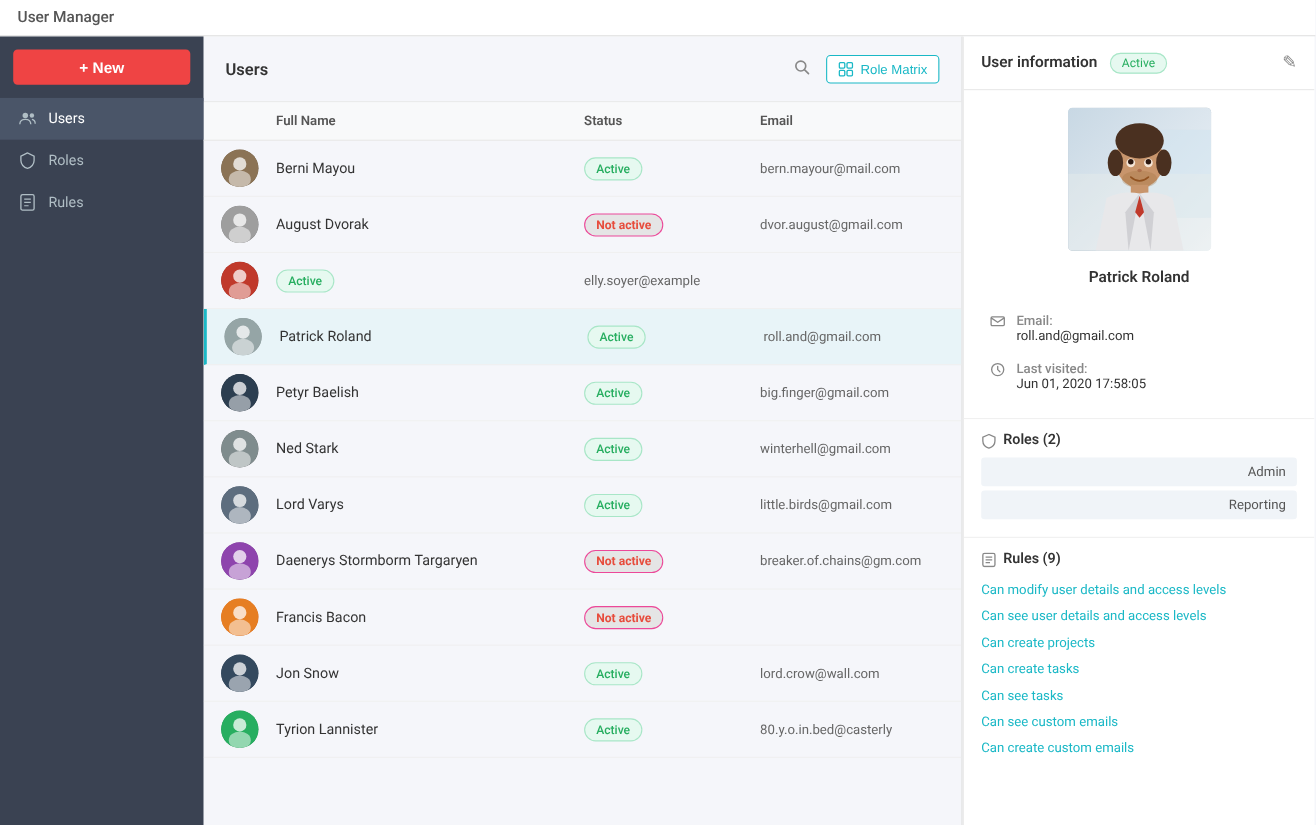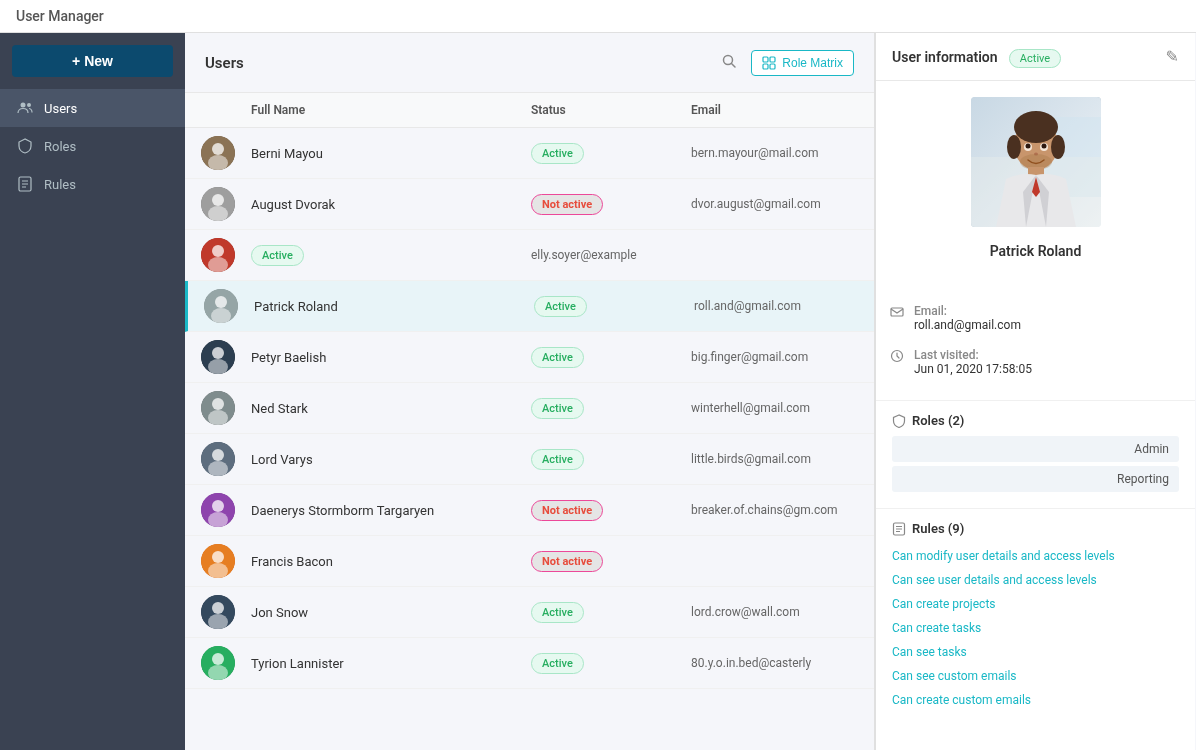--- a/index.html
+++ b/index.html
@@ -6,21 +6,21 @@
     body { font-family: -apple-system, BlinkMacSystemFont, 'Segoe UI', Roboto, sans-serif; font-size: 13px; background: #f5f6fa; color: #333; }
 
     .app-container { display: flex; flex-direction: column; height: 750px; width: 1196px; }
 
     .app-header { background: #fff; padding: 8px 16px; border-bottom: 1px solid #e0e0e0; font-size: 14px; color: #555; font-weight: 500; }
 
     .app-body { display: flex; flex: 1; overflow: hidden; }
 
     
     .sidebar { width: 185px; background: #3a4252; display: flex; flex-direction: column; }
-    .sidebar-new-btn { margin: 12px; background: #0c4a6e; color: #fff; border: none; border-radius: 4px; padding: 8px 0; font-size: 14px; font-weight: 600; cursor: pointer; display: flex; align-items: center; justify-content: center; gap: 6px; }
+    .sidebar-new-btn { margin: 12px; background: #ef4444; color: #fff; border: none; border-radius: 4px; padding: 8px 0; font-size: 14px; font-weight: 600; cursor: pointer; display: flex; align-items: center; justify-content: center; gap: 6px; }
     .sidebar-nav { display: flex; flex-direction: column; }
     .sidebar-item { display: flex; align-items: center; gap: 10px; padding: 10px 16px; color: #b0bec5; cursor: pointer; font-size: 13px; }
     .sidebar-item.active { background: #4a5568; color: #fff; }
     .sidebar-icon { width: 18px; height: 18px; display: flex; align-items: center; justify-content: center; }
 
     
     .users-panel { flex: 1; display: flex; flex-direction: column; overflow: hidden; border-right: 1px solid #e0e0e0; max-width: 690px; }
     .users-header { display: flex; align-items: center; justify-content: space-between; padding: 16px 20px; border-bottom: 1px solid #e8e8e8; }
     .users-title { font-size: 15px; font-weight: 600; color: #333; }
     .users-actions { display: flex; align-items: center; gap: 10px; }
@@ -46,21 +46,21 @@
     .panel-header { display: flex; align-items: center; justify-content: space-between; padding: 14px 16px; border-bottom: 1px solid #e8e8e8; }
     .panel-title { font-size: 14px; font-weight: 600; color: #333; }
     .active-badge { background: #e6f9f0; color: #27ae60; border: 1px solid #a8e6c7; padding: 2px 10px; border-radius: 12px; font-size: 11px; margin-left: 8px; }
     .edit-icon { color: #888; cursor: pointer; background: none; border: none; font-size: 16px; }
     .user-photo-placeholder { width: 130px; height: 130px; background: linear-gradient(135deg, #c8d6e0 0%, #a8b8c4 50%, #e8f0f4 100%); display: flex; align-items: center; justify-content: center; margin: 16px auto; border-radius: 4px; overflow: hidden; }
 
     .person-svg { width: 130px; height: 130px; }
 
     .panel-user-name { text-align: center; font-size: 14px; font-weight: 600; color: #333; margin-bottom: 16px; }
 
-    .info-section { padding: 0 14px 12px; margin-top: 21px; }
+    .info-section { padding: 0 24px 12px; }
     .info-row { display: flex; align-items: flex-start; gap: 8px; padding: 8px 0; }
     .info-icon { width: 16px; height: 16px; flex-shrink: 0; margin-top: 1px; color: #888; }
     .info-label { font-size: 12px; color: #888; font-weight: 500; }
     .info-value { font-size: 12px; color: #333; }
 
     .section-divider { border: none; border-top: 1px solid #f0f0f0; margin: 4px 0; }
 
     .roles-section { padding: 8px 16px; text-align: right; }
     .section-title { display: flex; align-items: center; gap: 6px; font-size: 13px; font-weight: 600; color: #333; margin-bottom: 8px; }
     .role-item { background: #f0f4f8; padding: 6px 10px; border-radius: 3px; margin-bottom: 4px; font-size: 12px; color: #555; }

